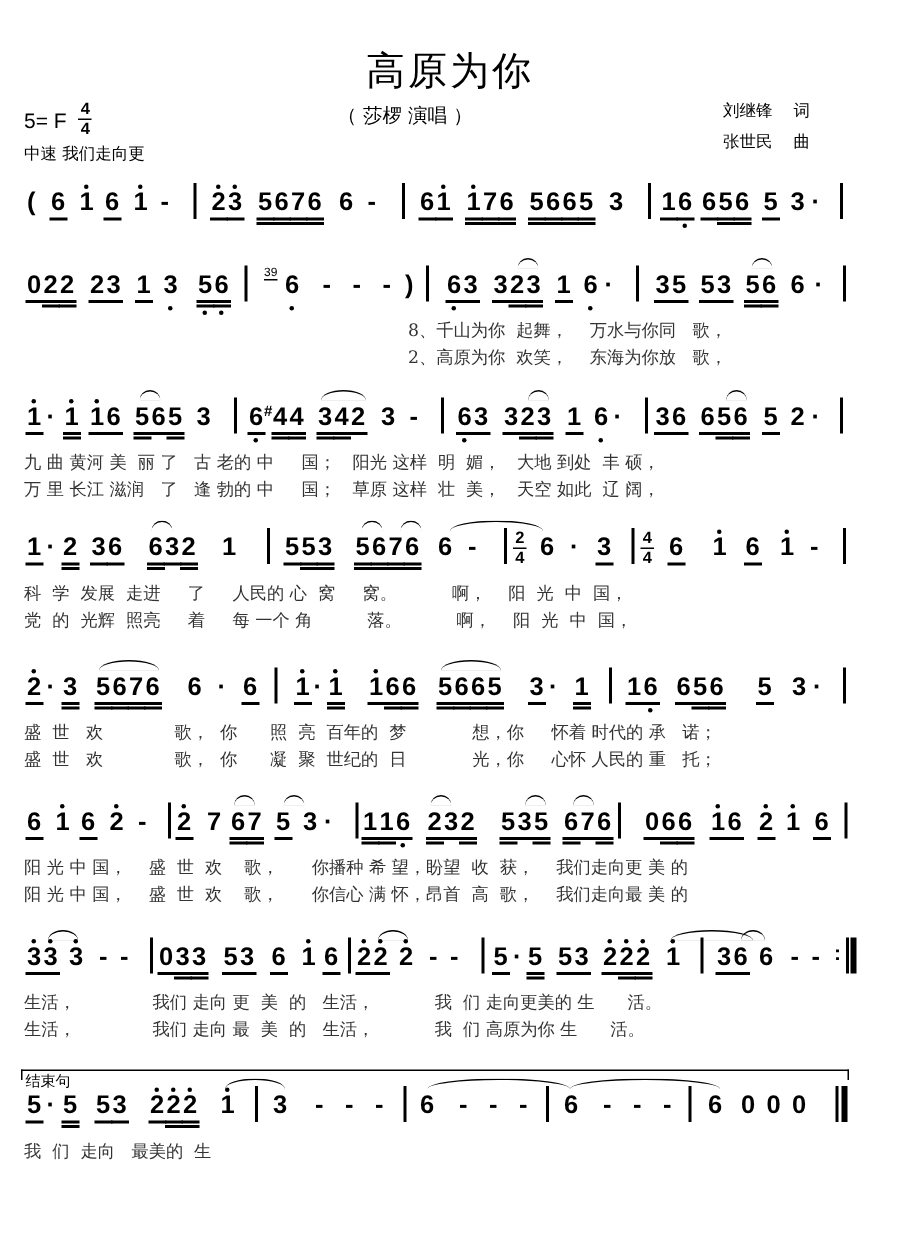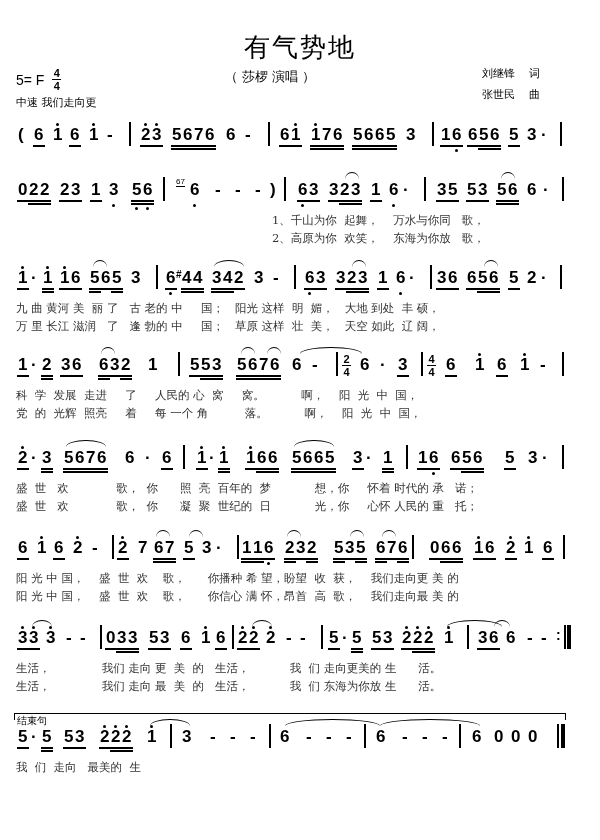--- a/index.html
+++ b/index.html
@@ -34,21 +34,21 @@
   .endbracket { position: absolute; border-top: 1px solid #000; border-left: 1px solid #000; border-right: 1px solid #000; height: 6px; }
   .repeat-dots { position: absolute; font-size: 14px; font-weight: bold; }
   .small-ts { position: absolute; display: flex; flex-direction: column; align-items: center; font-weight: bold; font-size: 11px; line-height: 10px; }
   .small-ts .bar { width: 9px; border-top: 1.5px solid #000; margin: 1px 0; }
   .grace { position: absolute; font-size: 8px; font-weight: normal; }
 </style>
 </head>
 <body>
 
 <div>
-  <div class="title">有气势地</div>
+  <div class="title">高原为你</div>
   <div class="subtitle">（ 莎椤 演唱 ）</div>
   <div class="key">
     <span>5= F</span>
     <span class="timesig">
       <span>4</span>
       <span class="bar"></span>
       <span>4</span>
     </span>
   </div>
   <div class="tempo">中速  我们走向更</div>
@@ -246,21 +246,21 @@
         <div class="dot-hi" style="left: 135px; top: 32px;"></div>
         <div class="ul" style="left: 131px; width: 12px; top: 25px;"></div>
         <div class="ul" style="left: 131px; width: 12px; top: 28px;"></div>
         <div class="tok" style="left: 143px;">
           <span class="n">6</span>
         </div>
         <div class="dot-hi" style="left: 146px; top: 32px;"></div>
         <div class="ul" style="left: 142px; width: 12px; top: 25px;"></div>
         <div class="ul" style="left: 142px; width: 12px; top: 28px;"></div>
         <div class="bl" style="left: 163px;"></div>
-        <div class="grace" style="left: 176px; top: 3px; border-bottom: 1px solid rgb(0, 0, 0); line-height: 8px;">67</div>
+        <div class="grace" style="left: 176px; top: 3px; border-bottom: 1px solid rgb(0, 0, 0); line-height: 8px;">39</div>
         <div class="tok" style="left: 190px;">
           <span class="n">6</span>
         </div>
         <div class="dot-hi" style="left: 193px; top: 29px;"></div>
         <div class="tok" style="left: 215px;">
           <span class="n">-</span>
         </div>
         <div class="tok" style="left: 235px;">
           <span class="n">-</span>
         </div>
@@ -335,21 +335,21 @@
         <div class="tok" style="left: 527px;">
           <span class="n">6</span>
         </div>
         <div class="tok" style="left: 543px;">
           <span class="n">·</span>
         </div>
         <div class="bl" style="left: 562px;"></div>
       </div>
       <div class="arc" style="left: 345px; width: 14px; top: -3px;"></div>
       <div class="arc" style="left: 501px; width: 14px; top: -3px;"></div>
-      <div class="lyric" style="left: 272px; top: 38px;">1、千山为你  起舞，    万水与你同   歌，</div>
+      <div class="lyric" style="left: 272px; top: 38px;">8、千山为你  起舞，    万水与你同   歌，</div>
       <div class="lyric" style="left: 272px; top: 56px;">2、高原为你  欢笑，    东海为你放   歌，</div>
     </div>
     <div class="system" style="top: 263px;">
       <div class="notes">
         <div class="tok" style="left: 18px;">
           <span class="n">1</span>
         </div>
         <div class="dot-hi" style="left: 21px; top: 3px;"></div>
         <div class="ul" style="left: 17px; width: 12px; top: 25px;"></div>
         <div class="tok" style="left: 31px;">
@@ -1076,21 +1076,21 @@
         </div>
         <div class="repeat-dots" style="left: 556px; top: 4px;">:</div>
         <div class="bl finaldbl" style="left: 564px;"></div>
         <div class="bl final" style="left: 567px;"></div>
       </div>
       <div class="arc" style="left: 32px; width: 20px; top: -3px;"></div>
       <div class="arc" style="left: 252px; width: 20px; top: -3px;"></div>
       <div class="arc" style="left: 447px; width: 55px; top: -3px;"></div>
       <div class="arc" style="left: 494px; width: 16px; top: -3px;"></div>
       <div class="lyric" style="left: 16px; top: 38px;">生活，              我们 走向 更  美  的   生活，           我  们 走向更美的 生      活。</div>
-      <div class="lyric" style="left: 16px; top: 56px;">生活，              我们 走向 最  美  的   生活，           我  们 东海为你放 生      活。</div>
+      <div class="lyric" style="left: 16px; top: 56px;">生活，              我们 走向 最  美  的   生活，           我  们 高原为你 生      活。</div>
     </div>
     <div class="system" style="top: 722px;">
       <div class="notes">
         <div class="tok" style="left: 18px;">
           <span class="n">5</span>
         </div>
         <div class="ul" style="left: 17px; width: 12px; top: 25px;"></div>
         <div class="tok" style="left: 31px;">
           <span class="n">·</span>
         </div>

